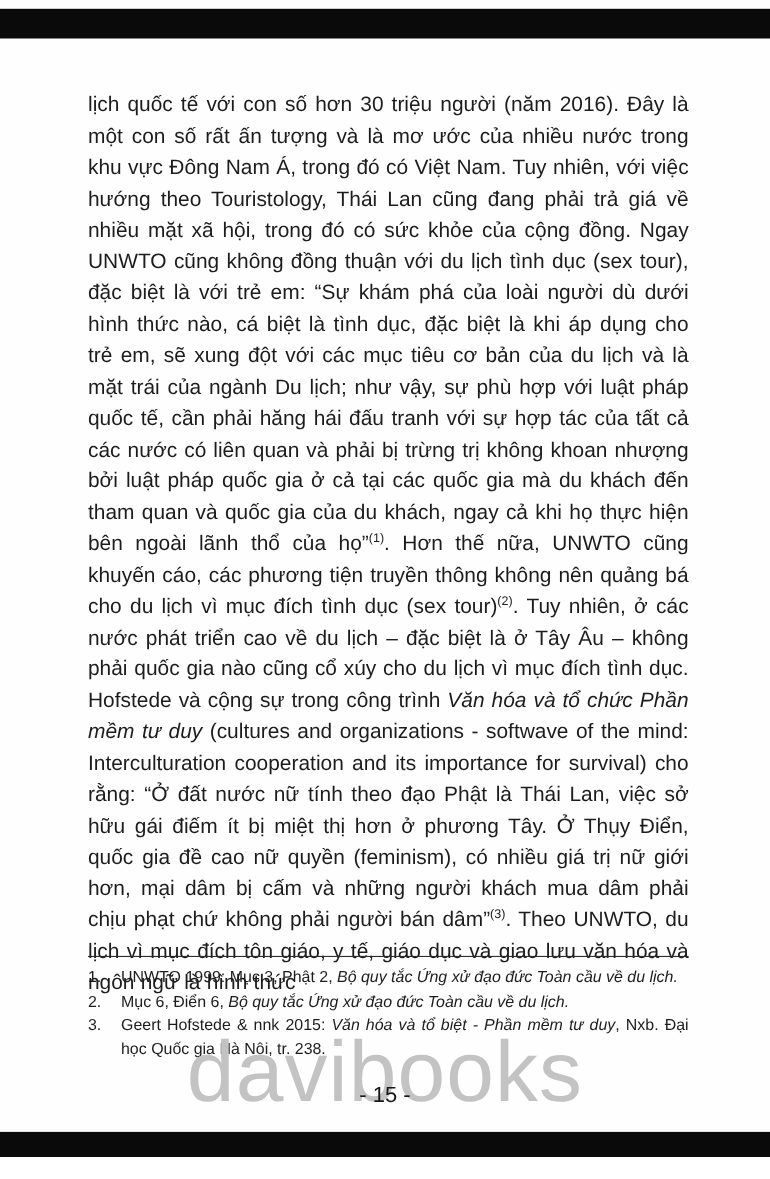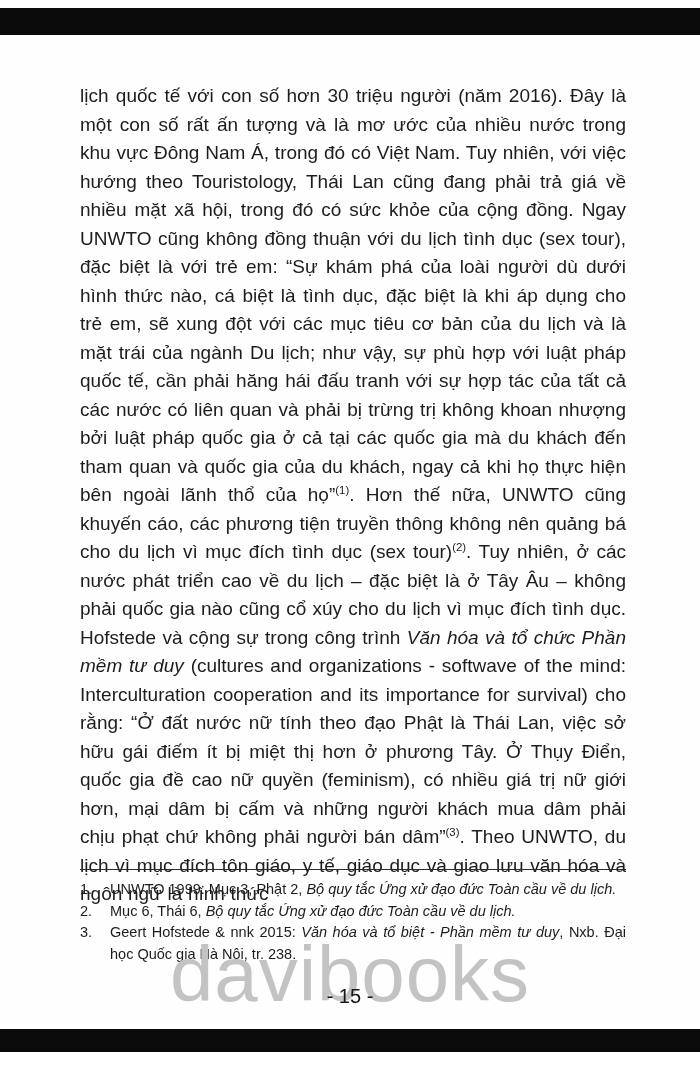--- a/index.html
+++ b/index.html
@@ -118,21 +118,21 @@
 
   <div class="footnote-sep"></div>
 
   <section class="footnotes">
     <div class="footnote">
       <span class="fn-num">1.</span>
       <span class="fn-text"><span>UNWTO 1999: Mục 3, Phật 2, </span><span class="it">Bộ quy tắc Ứng xử đạo đức Toàn cầu về du lịch.</span></span>
     </div>
     <div class="footnote">
       <span class="fn-num">2.</span>
-      <span class="fn-text"><span>Mục 6, Thái 6, </span><span class="it">Bộ quy tắc Ứng xử đạo đức Toàn cầu về du lịch.</span></span>
+      <span class="fn-text"><span>Mục 6, Điển 6, </span><span class="it">Bộ quy tắc Ứng xử đạo đức Toàn cầu về du lịch.</span></span>
     </div>
     <div class="footnote">
       <span class="fn-num">3.</span>
       <span class="fn-text"><span>Geert Hofstede &amp; nnk 2015: </span><span class="it">Văn hóa và tổ biệt - Phần mềm tư duy</span><span>, Nxb. Đại học Quốc gia Hà Nội, tr. 238.</span></span>
     </div>
   </section>
 
   <div class="watermark">
     <div class="wm-title">davibooks</div>
   </div>

